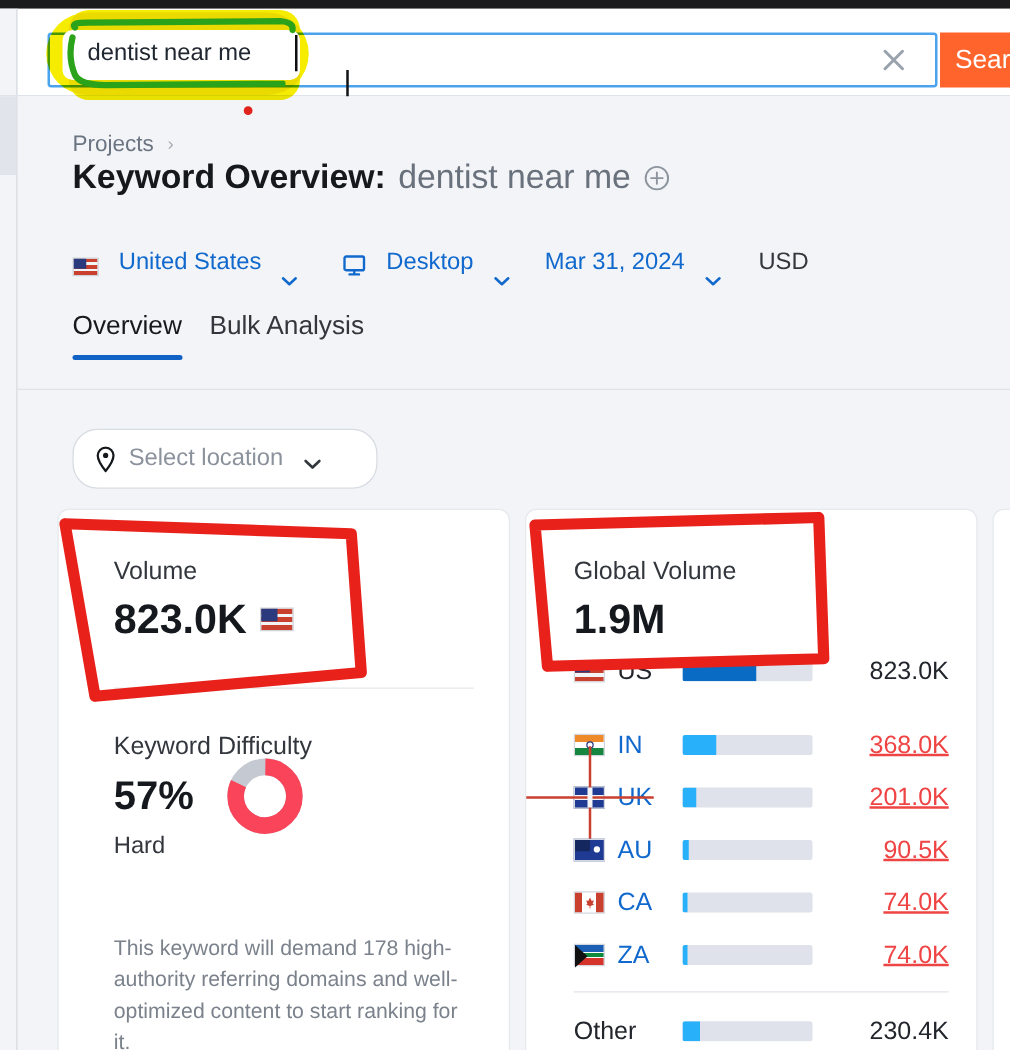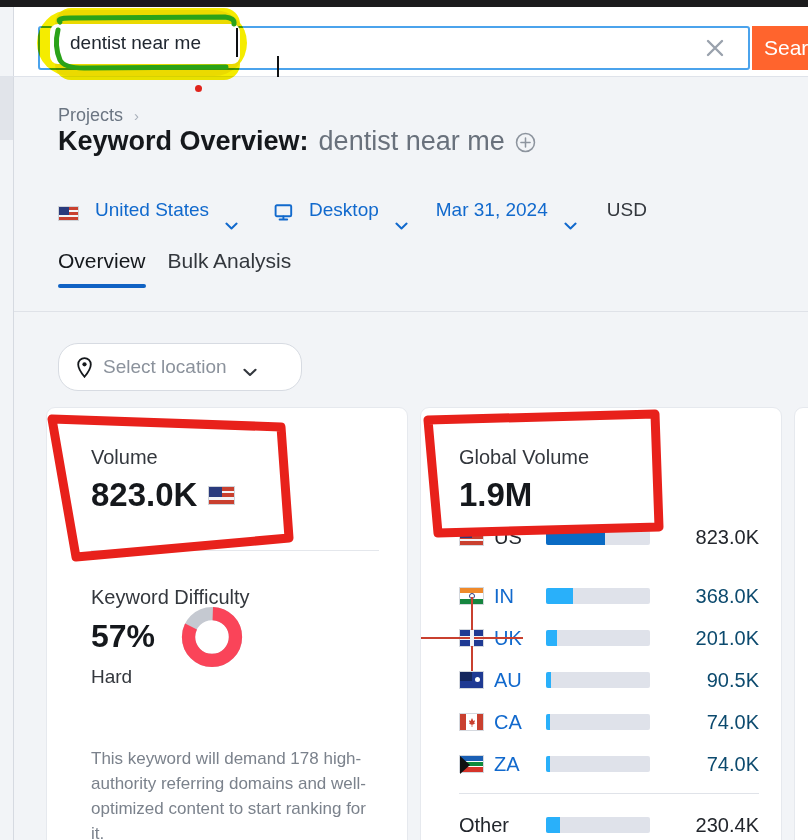--- a/index.html
+++ b/index.html
@@ -263,21 +263,21 @@
   .c-code.link { color: #1169cd; cursor: pointer; }
   .c-bar {
     width: 104px; height: 16px; background: #dfe2ea; border-radius: 2px;
     position: relative; flex: 0 0 auto; overflow: hidden;
   }
   .c-bar i { position: absolute; left: 0; top: 0; height: 100%; display: block; }
   .c-val {
     flex: 1 1 auto; text-align: right; font-size: 20px;
   }
   .c-val.dark { color: #22262c; }
-  .c-val.link { color: #0c4a6e; }
+  .c-val.link { color: #ef4444; text-decoration: underline; }
   .list-rule {
     position: absolute; left: 38px; width: 300px; height: 1px; background: #e0e3e9;
   }
 
   
   .fl-us { background: linear-gradient(#c9402f 0 23%,#f3f4f6 23% 38%,#c9402f 38% 61%,#f3f4f6 61% 77%,#c9402f 77% 100%); }
   .fl-us::after { content:""; position:absolute; left:0; top:0; width:12px; height:9px; background:#2a3a7c; }
   .fl-in { background: linear-gradient(#ef8a2b 0 33%, #ffffff 33% 67%, #16853f 67% 100%); }
   .fl-in::after { content:""; position:absolute; left:50%; top:50%; width:6px; height:6px; margin:-3px 0 0 -3px; border:1px solid #2b3a7c; border-radius:50%; box-sizing:border-box; }
   .fl-uk { background:#1f3a93; }

